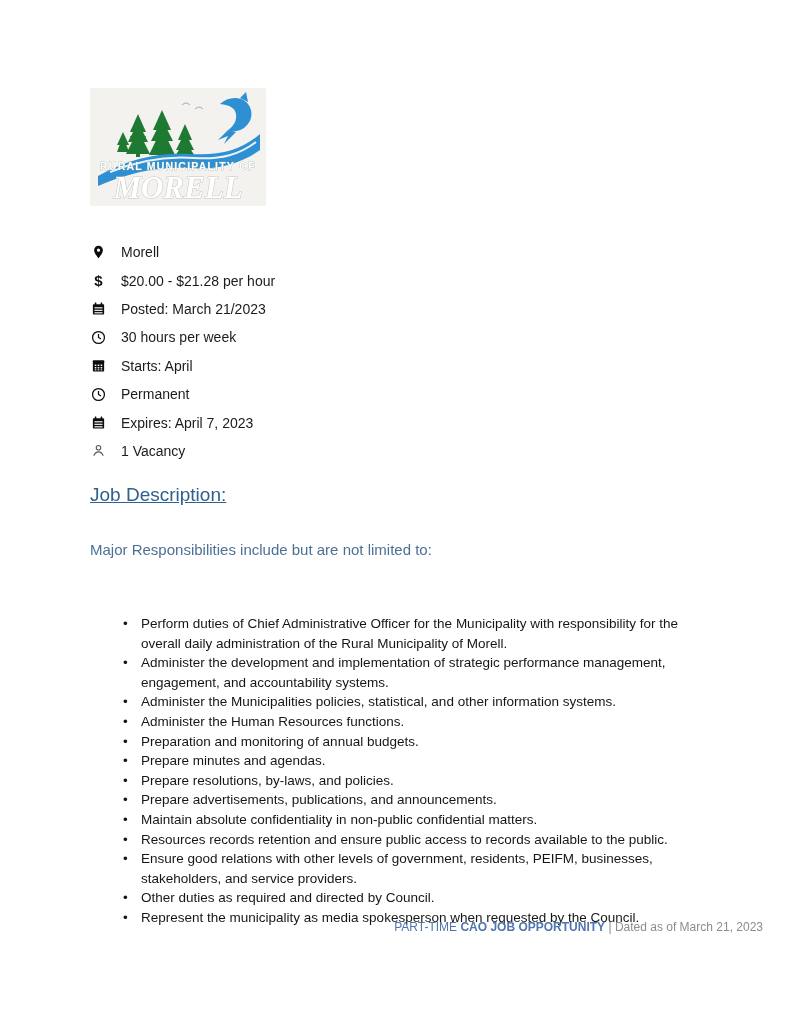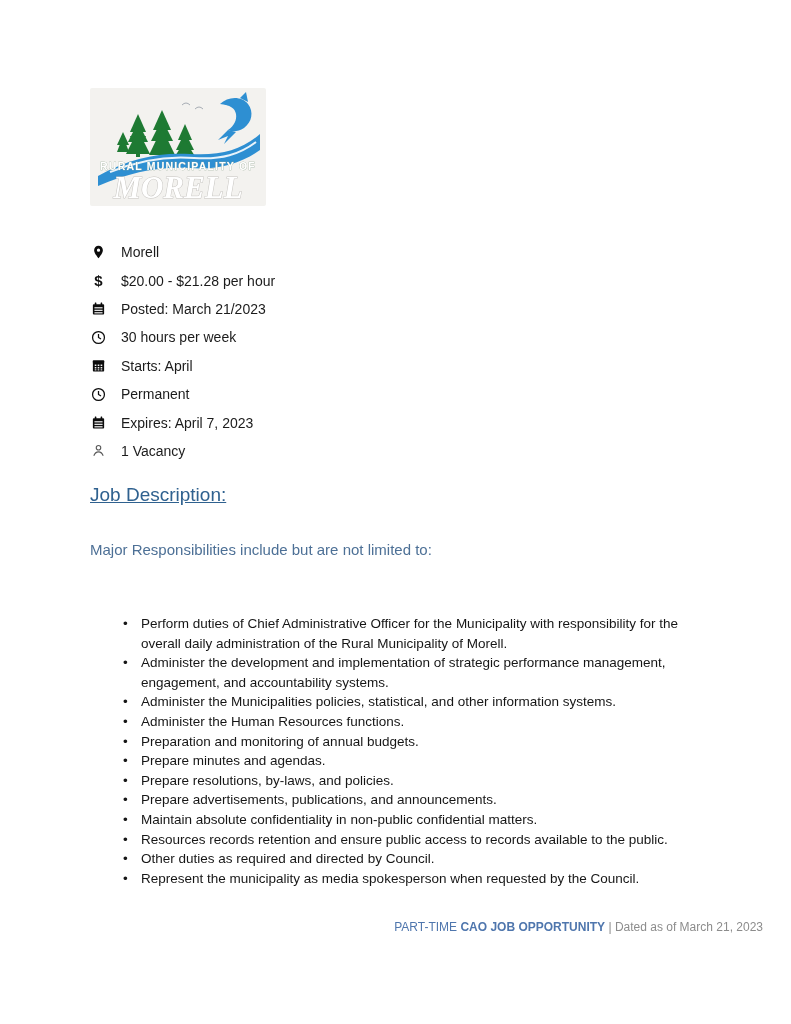--- a/index.html
+++ b/index.html
@@ -199,20 +199,21 @@
     <li>Perform duties of Chief Administrative Officer for the Municipality with responsibility for the overall daily administration of the Rural Municipality of Morell.</li>
     <li>Administer the development and implementation of strategic performance management, engagement, and accountability systems.</li>
     <li>Administer the Municipalities policies, statistical, and other information systems.</li>
     <li>Administer the Human Resources functions.</li>
     <li>Preparation and monitoring of annual budgets.</li>
     <li>Prepare minutes and agendas.</li>
     <li>Prepare resolutions, by-laws, and policies.</li>
     <li>Prepare advertisements, publications, and announcements.</li>
     <li>Maintain absolute confidentiality in non-public confidential matters.</li>
     <li>Resources records retention and ensure public access to records available to the public.</li>
+    <li>Ensure good relations with other levels of government, residents, PEIFM, businesses, stakeholders, and service providers.</li>
     <li>Other duties as required and directed by Council.</li>
     <li>Represent the municipality as media spokesperson when requested by the Council.</li>
   </ul>
 
   <div class="footer">
     <span class="f-blue">PART-TIME </span><span class="f-blue-bold">CAO JOB OPPORTUNITY</span><span class="f-gray"> | </span><span class="f-gray">Dated as of March 21, 2023</span>
   </div>
 
 </div>
 

